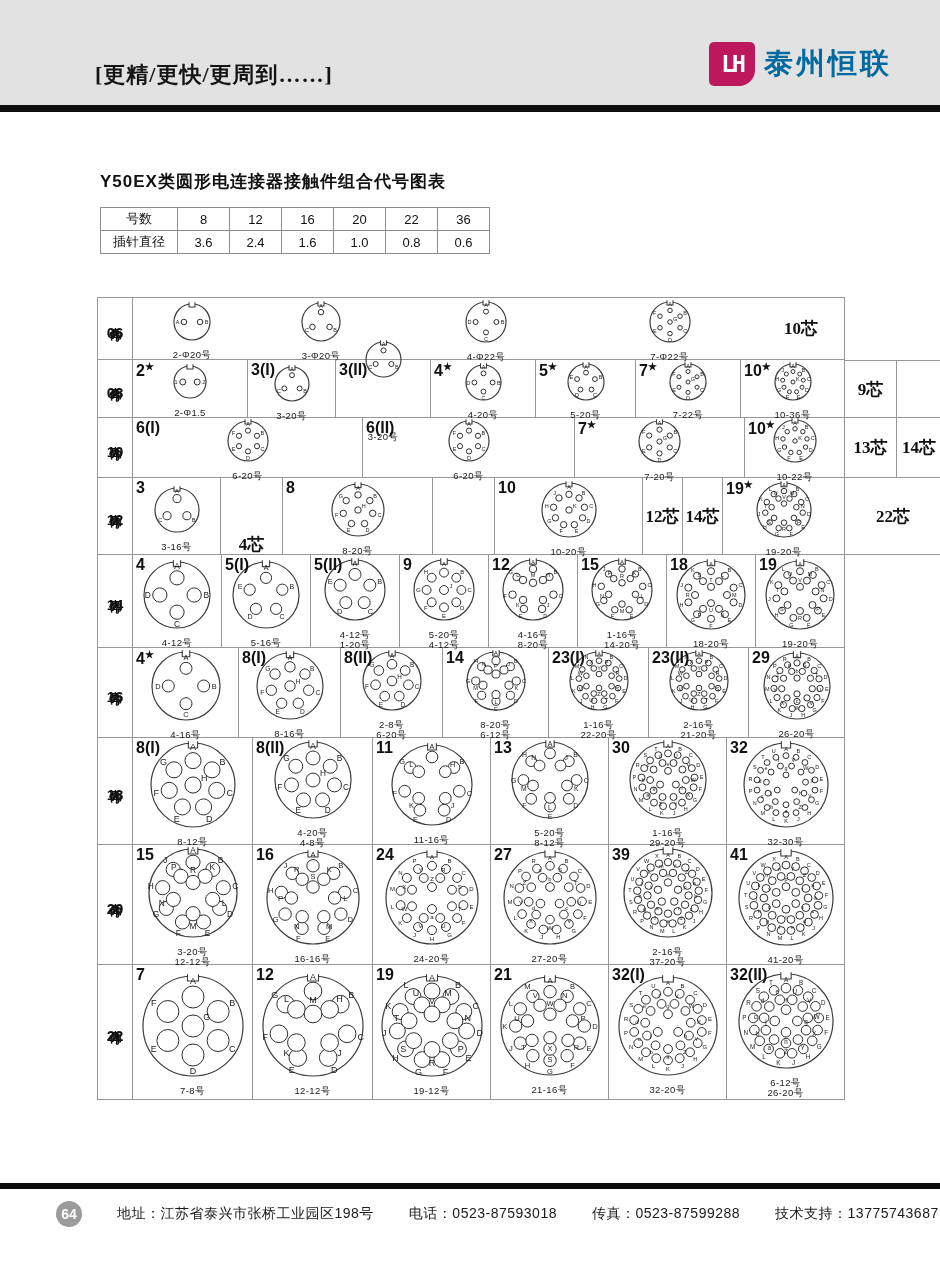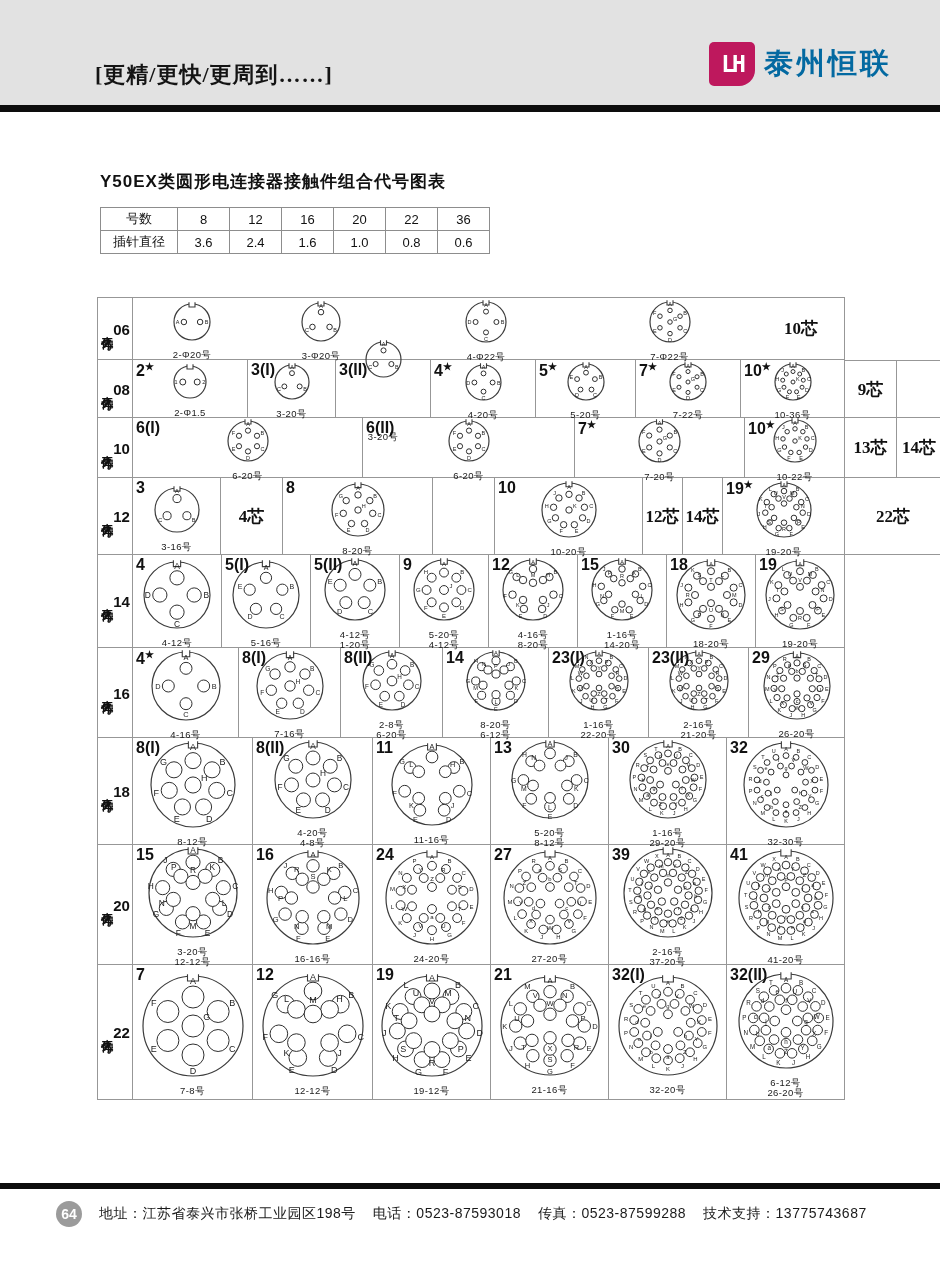--- a/index.html
+++ b/index.html
@@ -14,34 +14,34 @@
              font-family:"DejaVu Sans Mono",monospace;letter-spacing:-3px;}
   .brand{font-size:29px;font-weight:bold;letter-spacing:3px;color:#0369a1;}
   .rule-top{position:absolute;top:105px;left:0;width:940px;height:7px;background:#0d0d0d;}
   .title{position:absolute;left:100px;top:170px;font-size:17px;font-weight:bold;letter-spacing:1px;}
   .spec{position:absolute;left:100px;top:207px;border-collapse:collapse;}
   .spec td{border:1px solid #8d8d8d;text-align:center;font-size:13px;height:20px;width:47px;padding:1px 2px;}
   .spec td.hd{width:72px;}
   .chart{position:absolute;left:97px;top:297px;}
   .crow{display:flex;}
   .rowlabel{box-sizing:border-box;width:36px;flex:0 0 36px;border-left:1px solid #979797;border-right:1px solid #979797;
-            border-bottom:1px solid #979797;display:flex;flex-direction:row;align-items:center;justify-content:center;}
+            border-bottom:1px solid #979797;display:flex;flex-direction:column;align-items:center;justify-content:center;}
   .rl-prefix{writing-mode:vertical-rl;text-orientation:upright;font-size:12px;font-weight:bold;letter-spacing:2px;line-height:13px;}
   .rl-num{font-size:15px;font-weight:bold;margin-top:1px;}
   .cell{box-sizing:border-box;position:relative;border-right:1px solid #979797;border-bottom:1px solid #979797;
         display:flex;flex-direction:column;align-items:center;justify-content:center;}
   .cell.nosep{border-right:none;}
   .cell.bt{border-top:1px solid #979797;}
   .crow:first-child .cell,.crow:first-child .rowlabel{border-top:1px solid #979797;}
   .variant{position:absolute;top:1px;left:3px;font-size:16px;font-weight:bold;white-space:nowrap;z-index:2;}
   .variant .star{font-size:10px;vertical-align:super;}
   .caption{font-size:9.5px;line-height:10px;text-align:center;letter-spacing:.4px;color:#1a1a1a;margin-top:1px;}
   .txt-chip{font-family:"Liberation Serif",serif;font-weight:bold;font-size:17px;line-height:19px;text-align:center;}
   .rule-bottom{position:absolute;top:1183px;left:0;width:940px;height:6px;background:#0d0d0d;}
-  .footer{position:absolute;left:56px;top:1201px;display:flex;align-items:center;gap:17px;font-size:14px;color:#1a1a1a;}
+  .footer{position:absolute;left:56px;top:1201px;display:flex;align-items:center;gap:35px;font-size:14px;color:#1a1a1a;}
   .badge{width:26px;height:26px;border-radius:13px;background:#9b9b9b;color:#fff;font-weight:bold;font-size:14px;
          display:flex;align-items:center;justify-content:center;flex:0 0 26px;}
   .fitem{white-space:nowrap;letter-spacing:.5px;}
 </style>
 </head>
 <body>
 
 <div class="topbar">
   <div class="slogan">[更精/更快/更周到……]</div>
   <div class="logo">
@@ -156,21 +156,21 @@
         <div class="dwrap"><svg width="48" height="44">
             <circle cx="24" cy="23" r="16" fill="none" stroke="#3c3c3c" stroke-width="1.2"></circle>
             <path d="M 21 5.2 L 21 10 L 27 10 L 27 5.2" fill="#ffffff" stroke="#3c3c3c" stroke-width="1.1"></path>
             <circle cx="16.8" cy="23" r="2.9950453231586085" fill="#ffffff" stroke="#2f2f2f" stroke-width="1"></circle>
             <text x="10.129954676841393" y="23" font-size="5.5" fill="#1a1a1a" text-anchor="middle" dominant-baseline="central" font-family="Liberation Sans, sans-serif">1</text>
             <circle cx="31.2" cy="23" r="2.9950453231586085" fill="#ffffff" stroke="#2f2f2f" stroke-width="1"></circle>
             <text x="37.87004532315861" y="23" font-size="5.5" fill="#1a1a1a" text-anchor="middle" dominant-baseline="central" font-family="Liberation Sans, sans-serif">2</text>
           </svg></div>
         <div class="caption">2-Φ1.5</div>
       </div>
-      <div class="cell" style="width: 88px; flex: 0 0 88px;">
+      <div class="cell" style="width: 88px; flex: 0 0 88px; justify-content: space-between;">
         <div class="variant">3(I)</div>
         <div class="dwrap"><svg width="50" height="46">
             <circle cx="25" cy="24" r="17" fill="none" stroke="#3c3c3c" stroke-width="1.2"></circle>
             <path d="M 22 5.2 L 22 10 L 28 10 L 28 5.2" fill="#ffffff" stroke="#3c3c3c" stroke-width="1.1"></path>
             <circle cx="25" cy="15.16" r="2.4675194708119705" fill="#ffffff" stroke="#2f2f2f" stroke-width="1"></circle>
             <text x="25" y="9.01748052918803" font-size="5.5" fill="#1a1a1a" text-anchor="middle" dominant-baseline="central" font-family="Liberation Sans, sans-serif">A</text>
             <circle cx="32.65566456945444" cy="28.419999999999998" r="2.4675194708119705" fill="#ffffff" stroke="#2f2f2f" stroke-width="1"></circle>
             <text x="37.97524247441815" y="31.491259735405983" font-size="5.5" fill="#1a1a1a" text-anchor="middle" dominant-baseline="central" font-family="Liberation Sans, sans-serif">B</text>
             <circle cx="17.344335430545563" cy="28.419999999999998" r="2.4675194708119705" fill="#ffffff" stroke="#2f2f2f" stroke-width="1"></circle>
             <text x="12.02475752558185" y="31.491259735405983" font-size="5.5" fill="#1a1a1a" text-anchor="middle" dominant-baseline="central" font-family="Liberation Sans, sans-serif">C</text>
@@ -396,21 +396,21 @@
             <path d="M 27 5.2 L 27 10.08 L 33 10.08 L 33 5.2" fill="#ffffff" stroke="#3c3c3c" stroke-width="1.1"></path>
             <circle cx="30" cy="17.56" r="4.039190526323348" fill="#ffffff" stroke="#2f2f2f" stroke-width="1"></circle>
             <text x="30" y="9.784937310515694" font-size="5.635271473691013" fill="#1a1a1a" text-anchor="middle" dominant-baseline="central" font-family="Liberation Sans, sans-serif">A</text>
             <circle cx="39.90733061929398" cy="34.72" r="4.039190526323348" fill="#ffffff" stroke="#2f2f2f" stroke-width="1"></circle>
             <text x="46.64073242440395" y="38.60753134474215" font-size="5.635271473691013" fill="#1a1a1a" text-anchor="middle" dominant-baseline="central" font-family="Liberation Sans, sans-serif">B</text>
             <circle cx="20.09266938070602" cy="34.72" r="4.039190526323348" fill="#ffffff" stroke="#2f2f2f" stroke-width="1"></circle>
             <text x="13.359267575596053" y="38.60753134474215" font-size="5.635271473691013" fill="#1a1a1a" text-anchor="middle" dominant-baseline="central" font-family="Liberation Sans, sans-serif">C</text>
           </svg></div>
         <div class="caption">3-16号</div>
       </div>
-      <div class="cell" style="width: 62px; flex: 0 0 62px;">
+      <div class="cell" style="width: 62px; flex: 0 0 62px; justify-content: flex-end;">
         <div class="txt-chip">4芯</div>
       </div>
       <div class="cell" style="width: 150px; flex: 0 0 150px;">
         <div class="variant">8</div>
         <div class="dwrap"><svg width="68" height="64">
             <circle cx="34" cy="33" r="26" fill="none" stroke="#3c3c3c" stroke-width="1.2"></circle>
             <path d="M 31 5.2 L 31 10.64 L 37 10.64 L 37 5.2" fill="#ffffff" stroke="#3c3c3c" stroke-width="1.1"></path>
             <circle cx="34" cy="17.92" r="3.215610308527002" fill="#ffffff" stroke="#2f2f2f" stroke-width="1"></circle>
             <text x="34" y="11.029389691473" font-size="5.5" fill="#1a1a1a" text-anchor="middle" dominant-baseline="central" font-family="Liberation Sans, sans-serif">A</text>
             <circle cx="45.790018755617886" cy="23.5977737879703" r="3.215610308527002" fill="#ffffff" stroke="#2f2f2f" stroke-width="1"></circle>
@@ -797,21 +797,21 @@
             <text x="53.362813451931046" y="65.67164665476712" font-size="6.646292053555755" fill="#1a1a1a" text-anchor="middle" dominant-baseline="central" font-family="Liberation Sans, sans-serif">D</text>
             <circle cx="32.69546523328993" cy="57.24454413165229" r="5.162546726173061" fill="#ffffff" stroke="#2f2f2f" stroke-width="1"></circle>
             <text x="28.637186548068943" y="65.67164665476712" font-size="6.646292053555755" fill="#1a1a1a" text-anchor="middle" dominant-baseline="central" font-family="Liberation Sans, sans-serif">E</text>
             <circle cx="22.3398797608399" cy="44.25905067592386" r="5.162546726173061" fill="#ffffff" stroke="#2f2f2f" stroke-width="1"></circle>
             <text x="13.22101032894701" y="46.34037311756923" font-size="6.646292053555755" fill="#1a1a1a" text-anchor="middle" dominant-baseline="central" font-family="Liberation Sans, sans-serif">F</text>
             <circle cx="26.03574542556191" cy="28.066405192423844" r="5.162546726173061" fill="#ffffff" stroke="#2f2f2f" stroke-width="1"></circle>
             <text x="18.722979920249774" y="22.23466930280023" font-size="6.646292053555755" fill="#1a1a1a" text-anchor="middle" dominant-baseline="central" font-family="Liberation Sans, sans-serif">G</text>
             <circle cx="41" cy="40" r="5.162546726173061" fill="#ffffff" stroke="#2f2f2f" stroke-width="1"></circle>
             <text x="48.95037142773218" y="35.04270958035523" font-size="6.646292053555755" fill="#1a1a1a" text-anchor="middle" dominant-baseline="central" font-family="Liberation Sans, sans-serif">H</text>
           </svg></div>
-        <div class="caption">7-16号</div>
+        <div class="caption">8-16号</div>
       </div>
       <div class="cell" style="width: 102px; flex: 0 0 102px;">
         <div class="variant">8(II)</div>
         <div class="dwrap"><svg width="74" height="70">
             <circle cx="37" cy="36" r="29" fill="none" stroke="#3c3c3c" stroke-width="1.2"></circle>
             <path d="M 33.81 5.2 L 33.81 11.06 L 40.19 11.06 L 40.19 5.2" fill="#ffffff" stroke="#3c3c3c" stroke-width="1.1"></path>
             <circle cx="37" cy="19.18" r="4.811985552264185" fill="#ffffff" stroke="#2f2f2f" stroke-width="1"></circle>
             <text x="37" y="10.319160299068821" font-size="6.330786997037766" fill="#1a1a1a" text-anchor="middle" dominant-baseline="central" font-family="Liberation Sans, sans-serif">A</text>
             <circle cx="50.15040553511226" cy="25.5129015327361" r="4.811985552264185" fill="#ffffff" stroke="#2f2f2f" stroke-width="1"></circle>
             <text x="57.07808897440286" y="19.988258343300522" font-size="6.330786997037766" fill="#1a1a1a" text-anchor="middle" dominant-baseline="central" font-family="Liberation Sans, sans-serif">B</text>

